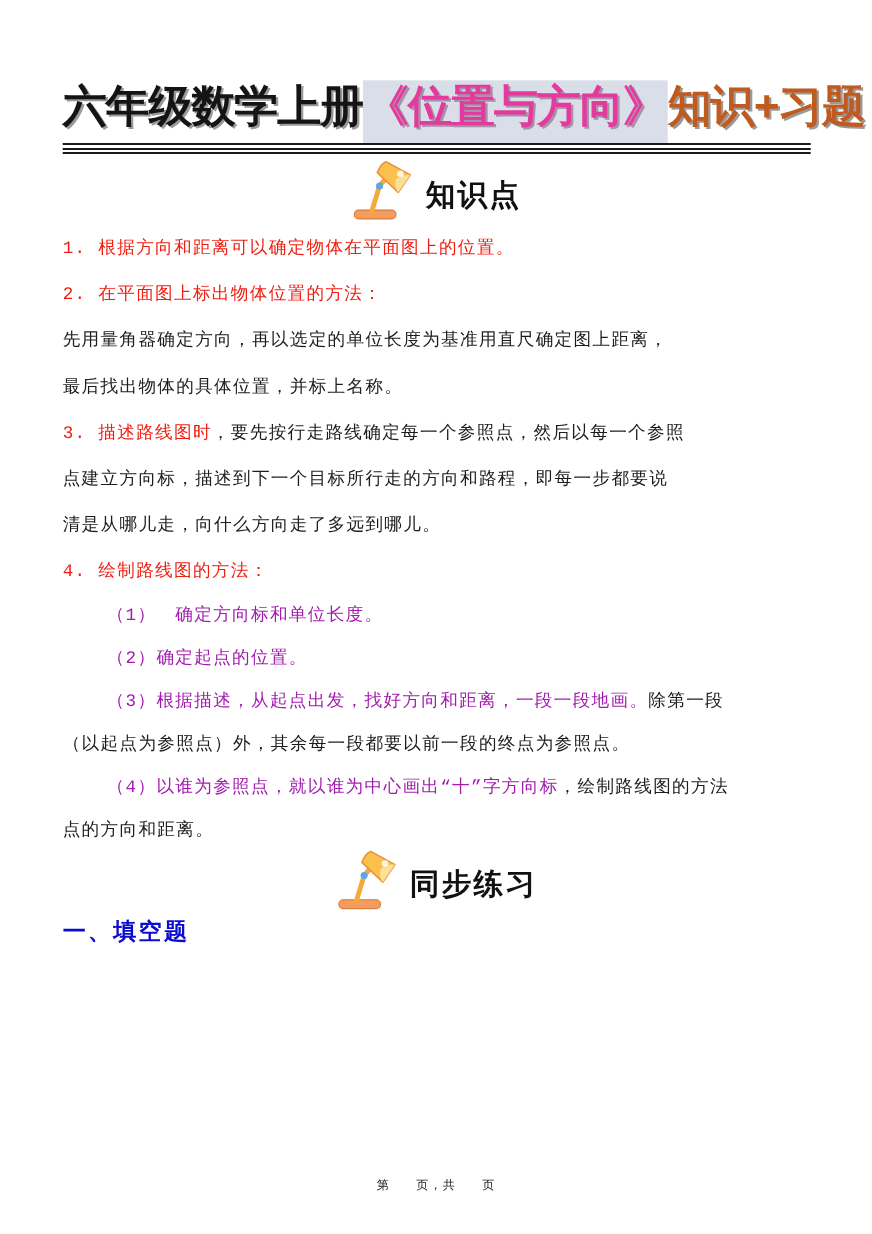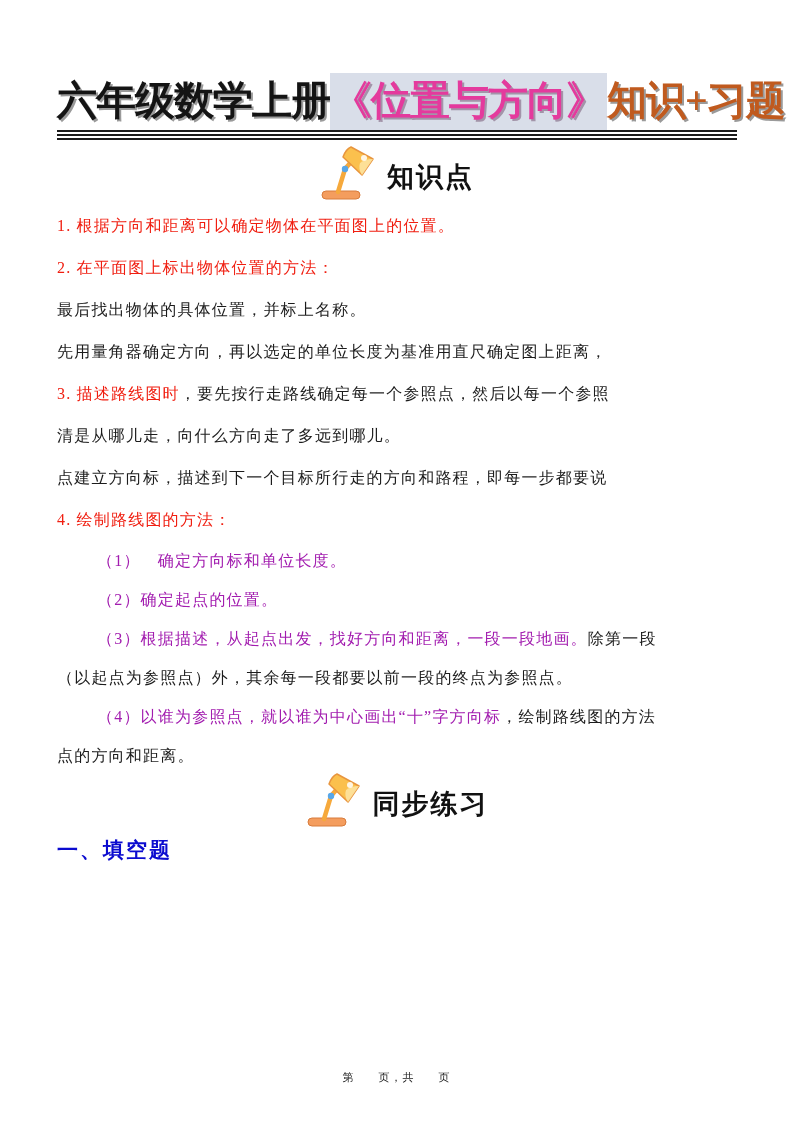--- a/index.html
+++ b/index.html
@@ -1,19 +1,19 @@
 <!DOCTYPE html>
 <html><head>
 <meta charset="utf-8">
 <style>
   html,body{margin:0;padding:0;background:#ffffff;}
   .page{
     position:relative;width:793px;height:1122px;background:#ffffff;overflow:hidden;
     box-sizing:border-box;padding:76px 56px 0 57px;
-    font-family:Liberation Serif, serif;color:#1c1c1c;
+    font-family:Liberation Mono, monospace;color:#1c1c1c;
   }
   
   .title-row{font-weight:bold;font-size:40px;line-height:50px;letter-spacing:-1px;white-space:nowrap;}
   .t1{color:#141414;text-shadow:2px 2px 0 #9a9a9a;}
   .t2{color:#e43a9d;background:#d9dee9;padding:5px 2px 7px 2px;text-shadow:2px 2px 0 #a394a9;}
   .t3{color:#c05a1e;text-shadow:2px 2px 0 #9a9a9a;}
   .rule-triple{margin-top:4px;height:10px;
     background:linear-gradient(to bottom,#1a1a1a 0 2px,transparent 2px 4.5px,#1a1a1a 4.5px 6px,transparent 6px 8.5px,#1a1a1a 8.5px 10px);}
   
   .lamp-head{display:flex;align-items:flex-end;justify-content:center;gap:7px;height:58px;margin-top:2px;}
@@ -54,25 +54,25 @@
       <path d="M31 1 L53 13 L42 29 L23 11 Q26 3 31 1 Z" fill="#fbc04d" stroke="#e8953e" stroke-width="1.5" stroke-linejoin="round"></path>
       <path d="M53 13 L42 29 Q38 23 40 17 Q45 13 53 13 Z" fill="#fde3a0" opacity="0.9"></path>
       <circle cx="44" cy="12" r="3" fill="#ffffff" opacity="0.85"></circle>
     </svg>
     <span class="head-label">知识点</span>
   </div>
 
   <div class="kblock">
     <div class="kline"><span class="red">1. 根据方向和距离可以确定物体在平面图上的位置。</span></div>
     <div class="kline"><span class="red">2. 在平面图上标出物体位置的方法：</span></div>
+    <div class="kline"><span class="blk">先用量角器确定方向，再以选定的单位长度为基准用直尺确定图上距离，</span></div>
     <div class="kline"><span class="blk">最后找出物体的具体位置，并标上名称。</span></div>
-    <div class="kline"><span class="blk">先用量角器确定方向，再以选定的单位长度为基准用直尺确定图上距离，</span></div>
     <div class="kline"><span class="red">3. 描述路线图时</span><span class="blk">，要先按行走路线确定每一个参照点，然后以每一个参照</span></div>
+    <div class="kline"><span class="blk">点建立方向标，描述到下一个目标所行走的方向和路程，即每一步都要说</span></div>
     <div class="kline"><span class="blk">清是从哪儿走，向什么方向走了多远到哪儿。</span></div>
-    <div class="kline"><span class="blk">点建立方向标，描述到下一个目标所行走的方向和路程，即每一步都要说</span></div>
     <div class="kline"><span class="red">4. 绘制路线图的方法：</span></div>
     <div class="kline sub"><span class="blue">（1）　确定方向标和单位长度。</span></div>
     <div class="kline sub"><span class="blue">（2）确定起点的位置。</span></div>
     <div class="kline sub"><span class="blue">（3）根据描述，从起点出发，找好方向和距离，一段一段地画。</span><span class="blk">除第一段</span></div>
     <div class="kline sub noindent"><span class="blk">（以起点为参照点）外，其余每一段都要以前一段的终点为参照点。</span></div>
     <div class="kline sub"><span class="blue">（4）以谁为参照点，就以谁为中心画出“十”字方向标</span><span class="blk">，绘制路线图的方法</span></div>
     <div class="kline sub noindent"><span class="blk">点的方向和距离。</span></div>
   </div>
 
   <div class="lamp-head second">

